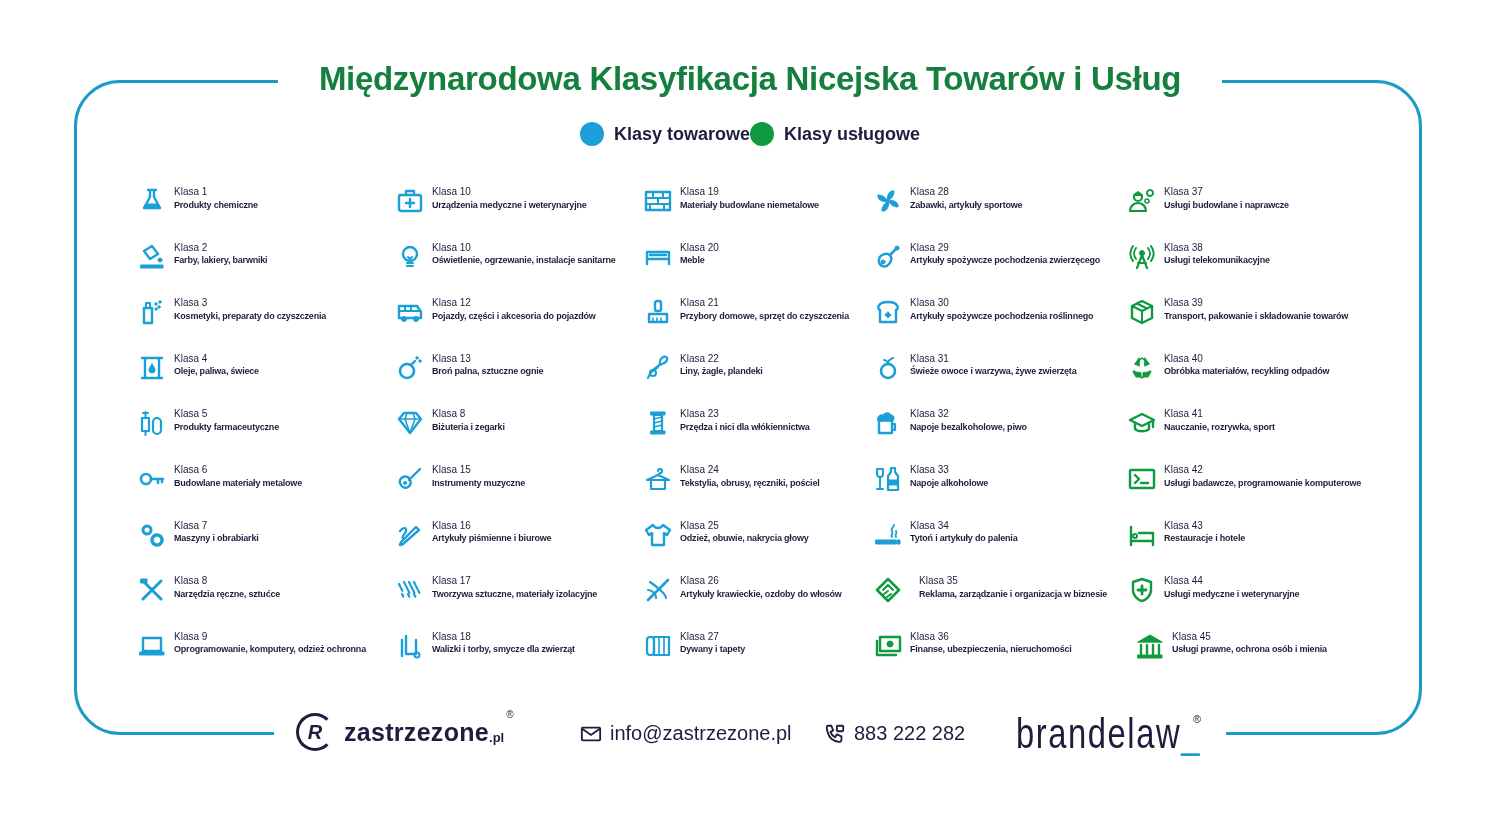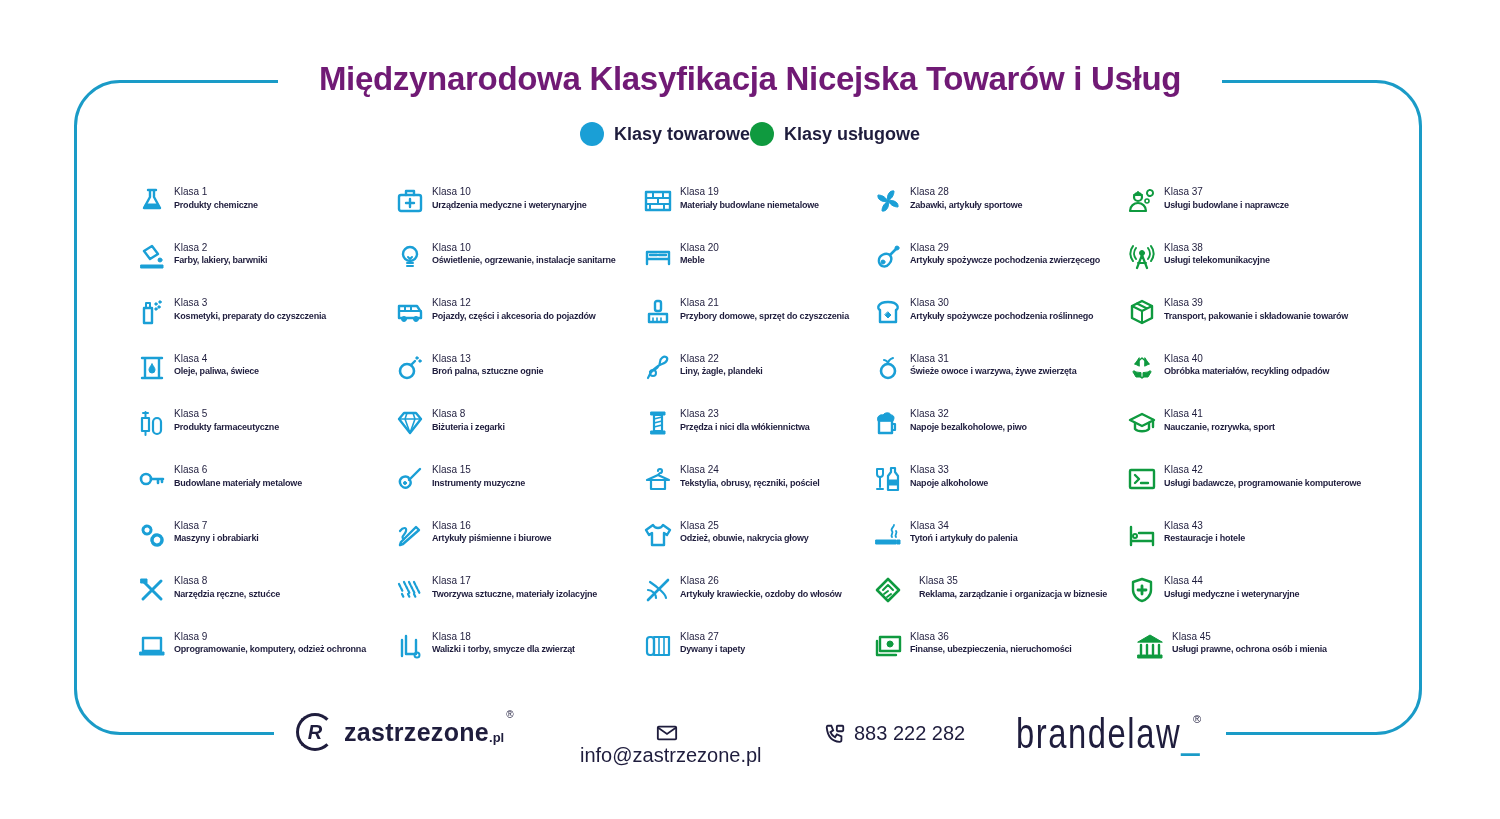--- a/index.html
+++ b/index.html
@@ -12,21 +12,21 @@
     border:3px solid #1a9bc7; border-radius:46px; box-sizing:border-box;
   }
   .gap-top {
     position:absolute; top:74px; left:278px; width:944px; height:14px; background:#fff;
   }
   .gap-bottom {
     position:absolute; top:729px; left:274px; width:952px; height:14px; background:#fff;
   }
   .title {
     position:absolute; top:60px; left:0; width:1500px; text-align:center;
-    font-size:33px; font-weight:bold; color:#701a75; letter-spacing:-0.3px;
+    font-size:33px; font-weight:bold; color:#15803d; letter-spacing:-0.3px;
   }
   .legend {
     position:absolute; top:122px; left:0; width:1500px; display:flex; justify-content:center; 
   }
   .legend-item { display:flex; align-items:center; gap:10px; font-size:18px; font-weight:bold; }
   .legend-dot { width:24px; height:24px; border-radius:50%; display:inline-block; }
   .grid {
     position:absolute; top:186px; left:138px; width:1250px; height:480px;
   }
   .item { position:absolute; left:0; height:40px; display:flex; align-items:flex-start; }
@@ -38,21 +38,21 @@
   .footer-item { position:absolute; display:flex; align-items:center; }
   .logo-z { top:713px; left:296px; }
   .logo-circle {
     width:38px; height:38px; border:3px solid #1f1d3d; border-radius:50%; box-sizing:border-box;
     display:flex; align-items:center; justify-content:center; font-weight:bold; font-size:20px; font-style:italic;
     border-right-color:transparent;
   }
   .logo-ztext { font-size:25px; font-weight:bold; margin-left:10px; letter-spacing:0.3px; }
   .logo-pl { font-size:13px; font-weight:bold; margin-top:10px; }
   .reg { font-size:10px; position:relative; top:-18px; margin-left:2px; }
-  .email { top:722px; left:580px; font-size:20px;flex-direction:column; }
+  .email { top:722px; left:580px; font-size:20px; }
   .phone { top:722px; left:824px; font-size:20px; }
   .fi-icon { width:22px; height:22px; margin-right:8px; }
   .brand { top:710px; left:1016px; font-family:"Liberation Sans Narrow", "Liberation Sans", sans-serif; font-size:42px; color:#1f1d3d; letter-spacing:2px; transform:scaleX(0.78); transform-origin:left center; }
   .brand .us { color:#1a9bc7; }
   .brand-reg { position:absolute; top:713px; left:1193px; font-size:11px; }
 </style>
 </head>
 <body>
 
 <div class="frame"></div>

